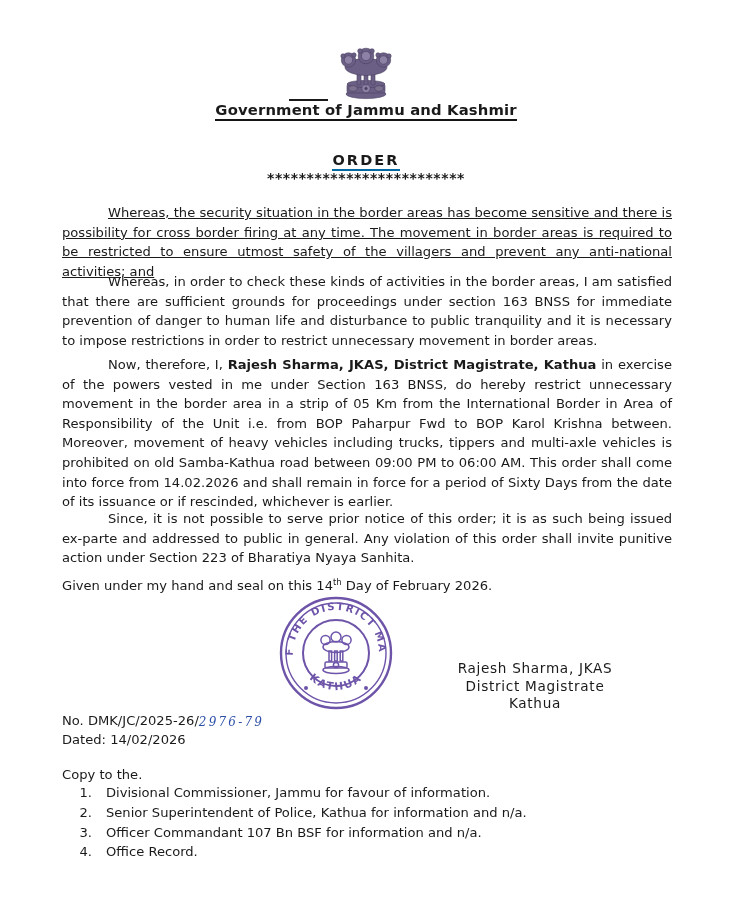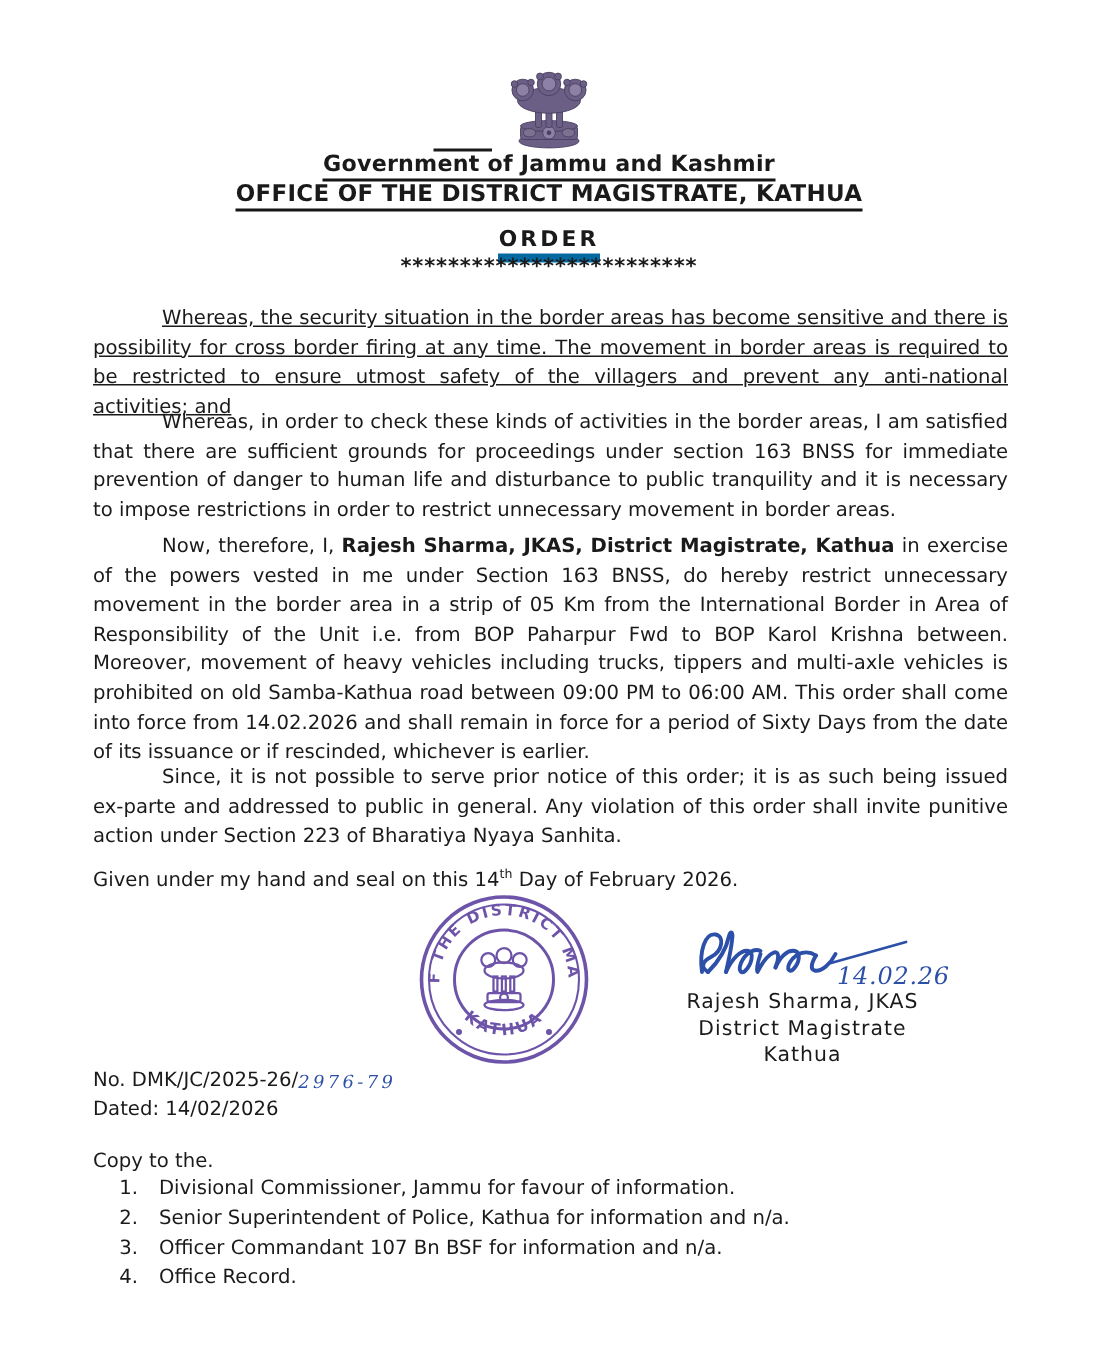--- a/index.html
+++ b/index.html
@@ -80,21 +80,21 @@
     position: absolute;
     top: 152px;
     left: 0;
     width: 732px;
     text-align: center;
     font-weight: bold;
     font-size: 14.5px;
     letter-spacing: 2.1px;
   }
   .order-word span {
-    border-bottom: 6px solid #0369a1;
+    border-bottom: 2px solid #0369a1;
     padding-bottom: 1px;
   }
 
   .stars {
     position: absolute;
     top: 170px;
     left: 0;
     width: 732px;
     text-align: center;
     font-weight: bold;
@@ -266,23 +266,20 @@
       </svg>
     </span>
   </div>
 
   <div class="stray-rule"></div>
 
   <div class="gov-line">
     <span>Government of Jammu and Kashmir</span>
   </div>
 
-  <div class="office-line">
-    <span>OFFICE OF THE DISTRICT MAGISTRATE, KATHUA</span>
-  </div>
 
   <div class="order-word">
     <span>ORDER</span>
   </div>
 
   <div class="stars">*************************</div>
 
   <div class="body-block" id="p1" style="position:absolute;">
     <p class="para indent">Whereas, the security situation in the border areas has become sensitive and there is possibility for cross border firing at any time. The movement in border areas is required to be restricted to ensure utmost safety of the villagers and prevent any anti-national activities; and</p>
   </div>
@@ -327,36 +324,20 @@
         <rect x="57.6" y="57" width="2.6" height="10"></rect>
         <rect x="63.2" y="57" width="2.6" height="10"></rect>
         <ellipse cx="59" cy="53" rx="13" ry="5.4"></ellipse>
         <circle cx="48.5" cy="46" r="4.6"></circle>
         <circle cx="59" cy="43" r="5"></circle>
         <circle cx="69.5" cy="46" r="4.6"></circle>
       </g>
     </svg>
   </div>
 
-  <div class="sign-hand">
-    <svg viewBox="0 0 200 48" width="200" height="48" aria-hidden="true">
-      <g fill="none" stroke="#2c4fa8" stroke-width="2.6" stroke-linecap="round" stroke-linejoin="round">
-        <path d="M10,36 C8,22 12,10 19,11 C25,12 24,22 16,26 C10,29 9,33 14,36"></path>
-        <path d="M14,36 C20,30 26,22 28,12 C29,8 31,9 30,15 C29,24 27,31 26,36"></path>
-        <path d="M26,36 C30,27 36,21 41,22 C45,23 43,31 39,35 C36,38 34,35 36,30 C39,23 45,20 49,22"></path>
-        <path d="M49,24 C47,30 46,34 47,36 C49,32 53,25 58,23 C62,22 61,28 59,33"></path>
-        <path d="M59,33 C62,26 67,21 72,22 C76,23 75,30 71,34 C68,37 66,34 69,29 C73,23 80,21 86,25"></path>
-        <path d="M86,25 C83,30 82,34 85,35 C90,36 96,30 99,24"></path>
-      </g>
-      <g fill="none" stroke="#2c4fa8" stroke-width="1.9" stroke-linecap="round">
-        <path d="M96,30 L146,16"></path>
-      </g>
-      <text x="100" y="44" font-family="'DejaVu Serif', serif" font-size="16" font-style="italic" fill="#2c4fa8" letter-spacing="0.5">14.02.26</text>
-    </svg>
-  </div>
 
   <div class="sign-name">
     <div>Rajesh Sharma, JKAS</div>
     <div>District Magistrate</div>
     <div>Kathua</div>
   </div>
 
   <div class="no-line"><span>No. DMK/JC/2025-26/</span><span class="hand-num">2976-79</span></div>
 
   <div class="dated-line">Dated: 14/02/2026</div>

